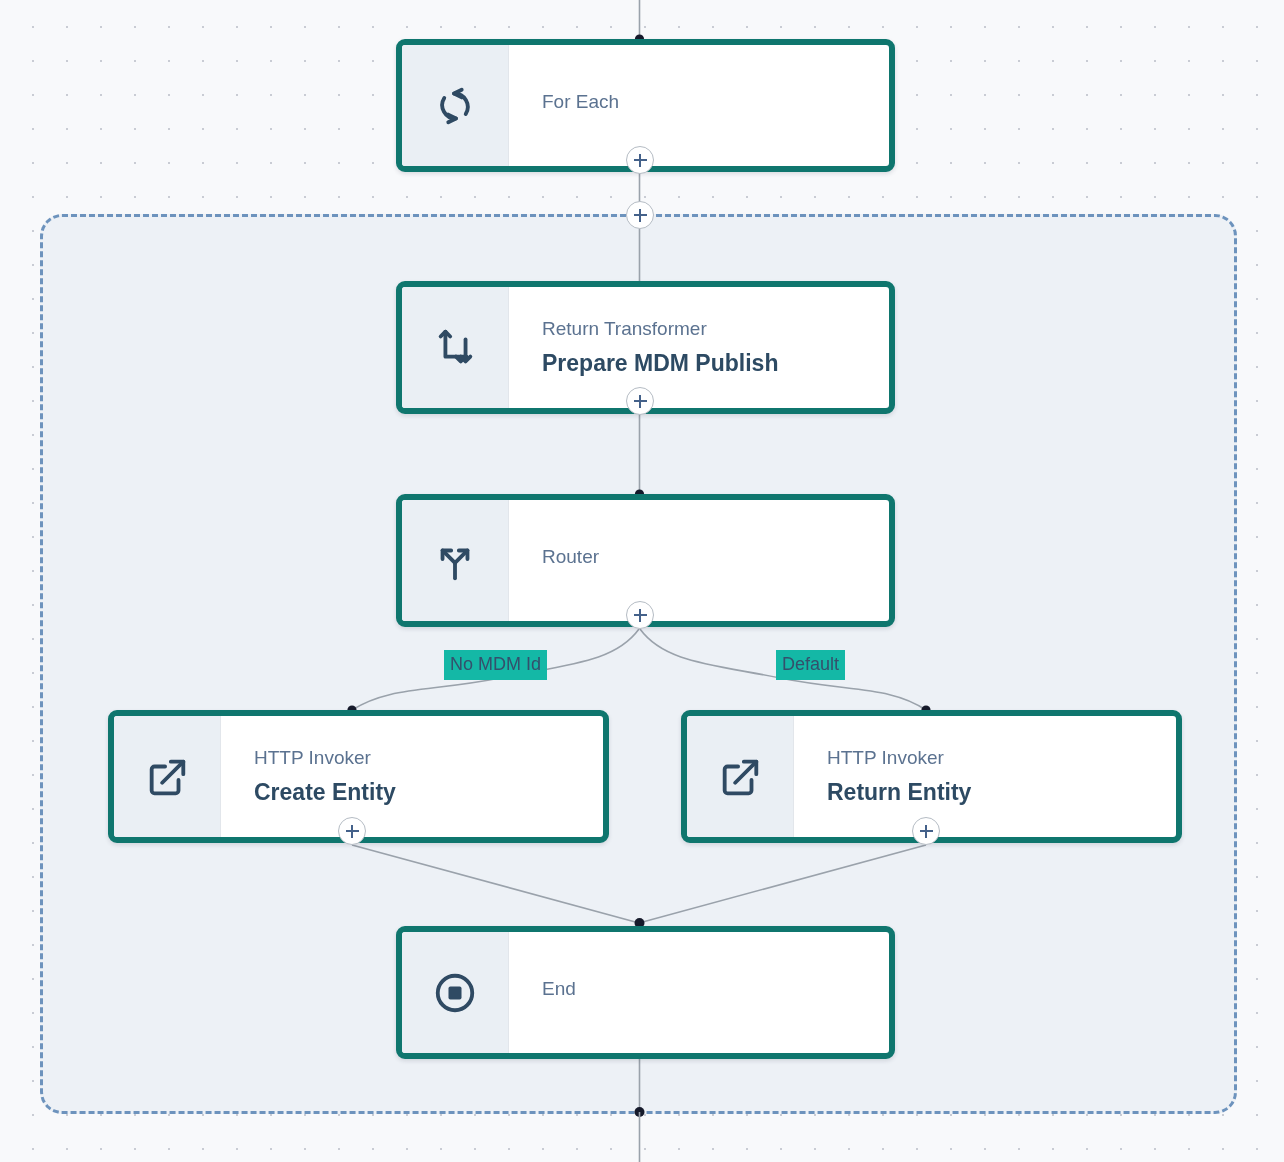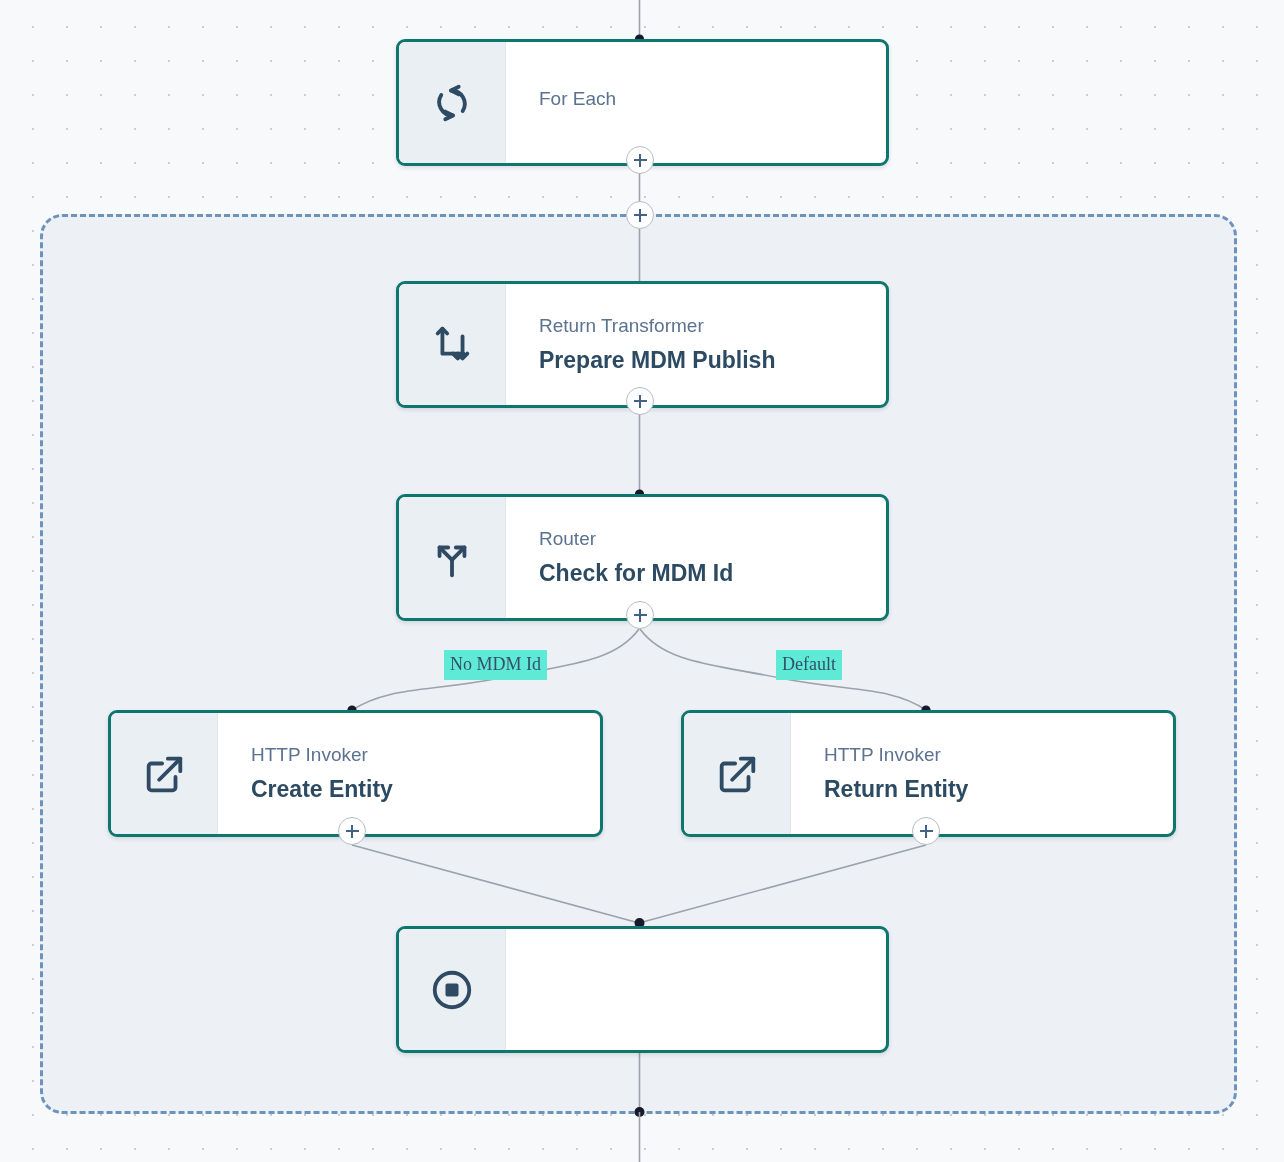--- a/index.html
+++ b/index.html
@@ -51,21 +51,21 @@
     fill: #161a2b;
   }
 
   
   .node {
     position: absolute;
     display: flex;
     align-items: stretch;
     height: 121px;
     background: #ffffff;
-    border: 3px solid #0f766e;
+    border: 6px solid #0f766e;
     border-radius: 9px;
     box-shadow: 0 2px 4px rgba(40,50,70,0.14);
     overflow: hidden;
   }
   .node-icon {
     width: 106px;
     flex: 0 0 106px;
     background: #eaeff4;
     border-right: 1px solid #e2e6eb;
     display: flex;
@@ -126,25 +126,24 @@
   .plus-btn::after {
     width: 1.8px;
     height: 13px;
   }
 
   
   .branch-label {
     position: absolute;
     font-size: 18px;
     color: #34506c;
-    background: #5eead4;
+    background: #14b8a6;
     padding: 4px 6px;
     white-space: nowrap;
     line-height: 1.2;
-    font-family: Liberation Serif, serif;
   }
 </style>
 </head>
 <body>
 
 <div id="canvas">
 
   <div class="scope-box" style="left:40px; top:214px; width:1197px; height:900px;"></div>
 
   <svg id="edges" viewBox="0 0 1284 1162">
@@ -211,21 +210,20 @@
       <svg width="46" height="46" viewBox="0 0 24 24" fill="none" stroke="currentColor" stroke-width="2" stroke-linecap="round" stroke-linejoin="round">
         <path d="M12 21 V 13"></path>
         <path d="M12 13 L 5.5 6.5"></path>
         <path d="M12 13 L 18.5 6.5"></path>
         <polyline points="5.5 11 5.5 6.5 10 6.5"></polyline>
         <polyline points="14 6.5 18.5 6.5 18.5 11"></polyline>
       </svg>
     </div>
     <div class="node-body">
       <div class="node-subtitle">Router</div>
-      <div class="node-title">Check for MDM Id</div>
     </div>
   </div>
 
   <div class="node" style="left:108px; top:710px; width:489px;">
     <div class="node-icon">
       <svg width="46" height="46" viewBox="0 0 24 24" fill="none" stroke="currentColor" stroke-width="2" stroke-linecap="round" stroke-linejoin="round">
         <path d="M18 13.5 V 19 A 1.5 1.5 0 0 1 16.5 20.5 H 5.5 A 1.5 1.5 0 0 1 4 19 V 8 A 1.5 1.5 0 0 1 5.5 6.5 H 11"></path>
         <polyline points="14 4 20.5 4 20.5 10.5"></polyline>
         <line x1="9.5" y1="15" x2="20.5" y2="4"></line>
       </svg>
@@ -251,20 +249,21 @@
   </div>
 
   <div class="node" style="left:396px; top:926px; width:487px;">
     <div class="node-icon">
       <svg width="46" height="46" viewBox="0 0 24 24" fill="none" stroke="currentColor" stroke-width="2">
         <circle cx="12" cy="12" r="9"></circle>
         <rect x="8.6" y="8.6" width="6.8" height="6.8" rx="1" fill="currentColor" stroke="none"></rect>
       </svg>
     </div>
     <div class="node-body">
+      <div class="node-subtitle">End</div>
     </div>
   </div>
 
   <div class="plus-btn" style="left:626px; top:146px;"></div>
   <div class="plus-btn" style="left:626px; top:201px;"></div>
   <div class="plus-btn" style="left:626px; top:387px;"></div>
   <div class="plus-btn" style="left:626px; top:601px;"></div>
   <div class="plus-btn" style="left:338px; top:817px;"></div>
   <div class="plus-btn" style="left:912px; top:817px;"></div>
 

